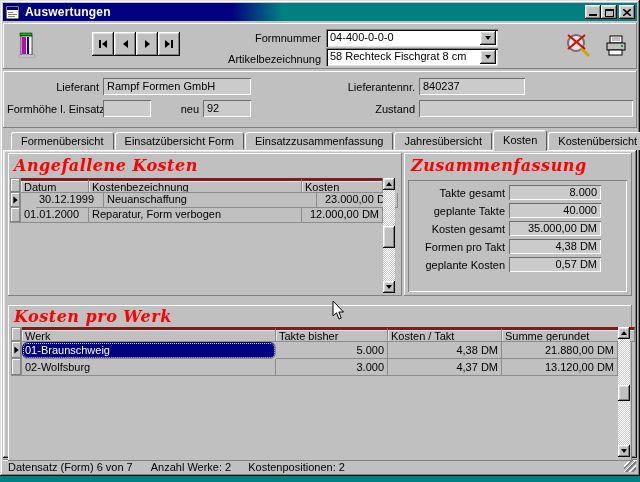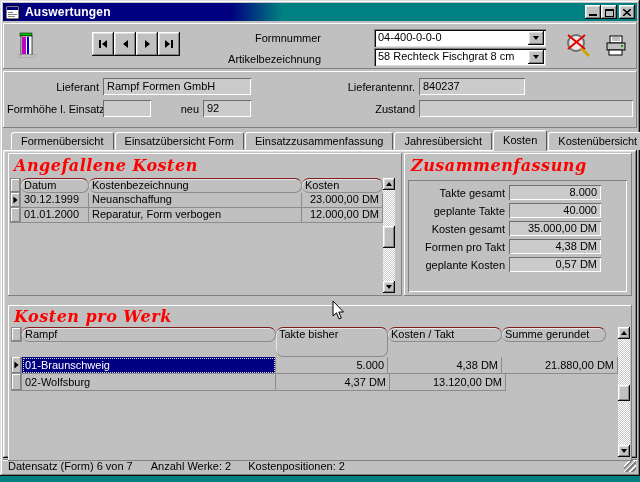--- a/index.html
+++ b/index.html
@@ -17,21 +17,21 @@
   .raised{box-shadow:inset -1px -1px #808080, inset 1px 1px #fff;}
   .sunken{box-shadow:inset 1px 1px #808080, inset -1px -1px #fff;}
   .field{
     background:#cbcbcb;
     box-shadow:inset 1px 1px #6e6e6e, inset -1px -1px #fff;
     padding:2px 4px;line-height:13px;white-space:nowrap;overflow:hidden;
   }
   .combo{
     background:#fff;
     box-shadow:inset 1px 1px #808080, inset 2px 2px #0a0a0a, inset -1px -1px #dfdfdf;
-    padding:2px 4px;line-height:13px;white-space:nowrap;overflow:hidden;margin-left:48px;
+    padding:2px 4px;line-height:13px;white-space:nowrap;overflow:hidden;
   }
   .combo-btn{
     position:absolute;right:2px;top:2px;width:16px;bottom:2px;background:#c0c0c0;
     box-shadow:inset -1px -1px #0a0a0a, inset 1px 1px #fff, inset -2px -2px #808080, inset 2px 2px #dfdfdf;
     display:flex;align-items:center;justify-content:center;
   }
   
   .titlebar{
     position:absolute;left:3px;top:3px;width:634px;height:18px;
     background:linear-gradient(to right,#000080 0%,#000080 36%,#008080 44%,#008080 100%);
@@ -69,33 +69,33 @@
   .heading{
     font-family:"DejaVu Serif",serif;font-style:italic;font-weight:bold;
     font-size:16px;color:#ff0000;letter-spacing:0.5px;white-space:nowrap;
   }
   
   .t-row{display:flex;}
   .t-cell{
     box-sizing:border-box;border-right:1px solid #8c8c8c;border-bottom:1px solid #8c8c8c;
     padding:0 3px;white-space:nowrap;overflow:hidden;background:#c0c0c0;
   }
-  .t-head .t-cell{border-top:1px solid #7f1d1d;box-shadow:inset 1px 1px #e6e6e6;border-radius:7px;}
+  .t-head .t-cell{border-top:3px solid #7f1d1d;box-shadow:inset 1px 1px #e6e6e6;}
   .selcol{background:#c0c0c0;box-shadow:inset -1px -1px #808080, inset 1px 1px #fff;border-right:1px solid #8c8c8c;border-bottom:1px solid #8c8c8c;display:flex;align-items:center;justify-content:center;box-sizing:border-box;}
   .selected-cell{background:#000080 !important;color:#fff;outline:1px dotted #d8d8d8;outline-offset:-2px;}
   
   .vscroll{position:absolute;width:12px;background-image:conic-gradient(#fff 25%,#cacaca 0 50%,#fff 0 75%,#cacaca 0);background-size:2px 2px;box-sizing:border-box;}
   .sb-btn{position:absolute;left:0;width:12px;height:12px;background:#c0c0c0;box-shadow:inset -1px -1px #0a0a0a, inset 1px 1px #fff, inset -2px -2px #808080, inset 2px 2px #dfdfdf;display:flex;align-items:center;justify-content:center;}
   .sb-thumb{position:absolute;left:0;width:12px;background:#c0c0c0;box-shadow:inset -1px -1px #0a0a0a, inset 1px 1px #fff, inset -2px -2px #808080, inset 2px 2px #dfdfdf;}
   
   .z-row{display:flex;align-items:center;margin-bottom:3px;}
   .z-label{width:97px;text-align:right;margin-right:4px;white-space:nowrap;}
   .z-field{width:92px;height:15px;background:#cbcbcb;box-shadow:inset 1px 1px #6e6e6e, inset -1px -1px #fff;text-align:right;padding:1px 4px 0 0;box-sizing:border-box;line-height:13px;}
   
-  .statusbar{position:absolute;left:3px;top:459px;width:634px;height:14px;border-top:1px solid #808080;box-shadow:inset 0 1px #fff;display:flex;padding-left:5px;box-sizing:border-box;}
+  .statusbar{position:absolute;left:3px;top:459px;width:634px;height:14px;border-top:1px solid #808080;box-shadow:inset 0 1px #fff;display:flex;align-items:center;padding-left:5px;box-sizing:border-box;}
   .grip{position:absolute;right:1px;bottom:1px;width:12px;height:12px;
     background:linear-gradient(135deg,transparent 0 4px,#fff 4px 5px,#818181 5px 7px,transparent 7px 8px,#fff 8px 9px,#818181 9px 11px,transparent 11px 12px,#fff 12px 13px,#818181 13px 15px,transparent 15px);}
 </style>
 </head>
 <body>
 
 <div class="window">
 
   <div class="titlebar">
     <svg width="16" height="15" style="flex:none">
@@ -206,21 +206,21 @@
         <div class="t-row t-head">
           <span class="selcol" style="width:11px;height:15px;border-top:1px solid #8c8c8c;border-left:1px solid #8c8c8c;"></span>
           <span class="t-cell" style="width:68px;height:15px;">Datum</span>
           <span class="t-cell" style="width:213px;height:15px;">Kostenbezeichnung</span>
           <span class="t-cell" style="width:81px;height:15px;">Kosten</span>
         </div>
         <div class="t-row">
           <span class="selcol" style="width:11px;height:15px;border-left:1px solid #8c8c8c;">
               <span class="tri-r" style="transform:scale(0.85)"></span>
             </span>
-          <span class="t-cell" style="width:68px;height:15px;">30.12.1999</span>
+          <span class="t-cell" style="width:68px;height:15px;margin-left:15px;">30.12.1999</span>
           <span class="t-cell" style="width:213px;height:15px;">Neuanschaffung</span>
           <span class="t-cell r" style="width:81px;height:15px;">23.000,00 DM</span>
         </div>
         <div class="t-row">
           <span class="selcol" style="width:11px;height:15px;border-left:1px solid #8c8c8c;"></span>
           <span class="t-cell" style="width:68px;height:15px;">01.01.2000</span>
           <span class="t-cell" style="width:213px;height:15px;">Reparatur, Form verbogen</span>
           <span class="t-cell r" style="width:81px;height:15px;">12.000,00 DM</span>
         </div>
       </div>
@@ -259,37 +259,38 @@
           <span class="z-field">0,57 DM</span>
         </div>
       </div>
     </div>
 
     <div class="panel raised" style="left:5px;top:148px;width:624px;height:156px;margin-top:7px;">
       <div class="abs heading" style="left:6px;top:2px;">Kosten pro Werk</div>
       <div class="abs" style="left:3px;top:22px;">
         <div class="t-row t-head">
           <span class="selcol" style="width:11px;height:15px;border-top:1px solid #8c8c8c;border-left:1px solid #8c8c8c;"></span>
-          <span class="t-cell" style="width:254px;height:15px;">Rampf</span>
-          <span class="t-cell" style="width:112px;height:30px;">Takte bisher</span>
+          <span class="t-cell" style="width:254px;height:15px;">Werk</span>
+          <span class="t-cell" style="width:112px;height:15px;">Takte bisher</span>
           <span class="t-cell" style="width:114px;height:15px;">Kosten / Takt</span>
-          <span class="t-cell" style="width:104px;height:15px;">Summe gerundet</span>
+          <span class="t-cell" style="width:133px;height:15px;">Summe gerundet</span>
         </div>
         <div class="t-row">
           <span class="selcol" style="width:11px;height:17px;border-left:1px solid #8c8c8c;">
               <span class="tri-r" style="transform:scale(0.85)"></span>
             </span>
-          <span class="t-cell selected-cell" style="width:254px;height:17px;line-height:16px;">01-Braunschweig</span>
+          <span class="t-cell selected-cell" style="width:254px;height:17px;line-height:16px;border-radius:6px;">01-Braunschweig</span>
           <span class="t-cell r" style="width:112px;height:17px;line-height:16px;">5.000</span>
           <span class="t-cell r" style="width:114px;height:17px;line-height:16px;">4,38 DM</span>
           <span class="t-cell r" style="width:116px;height:17px;line-height:16px;">21.880,00 DM</span>
         </div>
         <div class="t-row">
           <span class="selcol" style="width:11px;height:17px;border-left:1px solid #8c8c8c;"></span>
           <span class="t-cell" style="width:254px;height:17px;line-height:16px;">02-Wolfsburg</span>
+          <span class="t-cell r" style="width:112px;height:17px;line-height:16px;">3.000</span>
           <span class="t-cell r" style="width:114px;height:17px;line-height:16px;">4,37 DM</span>
           <span class="t-cell r" style="width:116px;height:17px;line-height:16px;">13.120,00 DM</span>
         </div>
       </div>
       <div class="vscroll" style="left:610px;top:22px;height:130px;">
         <span class="sb-btn" style="top:0;">
             <span class="tri-u"></span>
           </span>
         <span class="sb-thumb" style="top:58px;height:16px;"></span>
         <span class="sb-btn" style="top:118px;">

